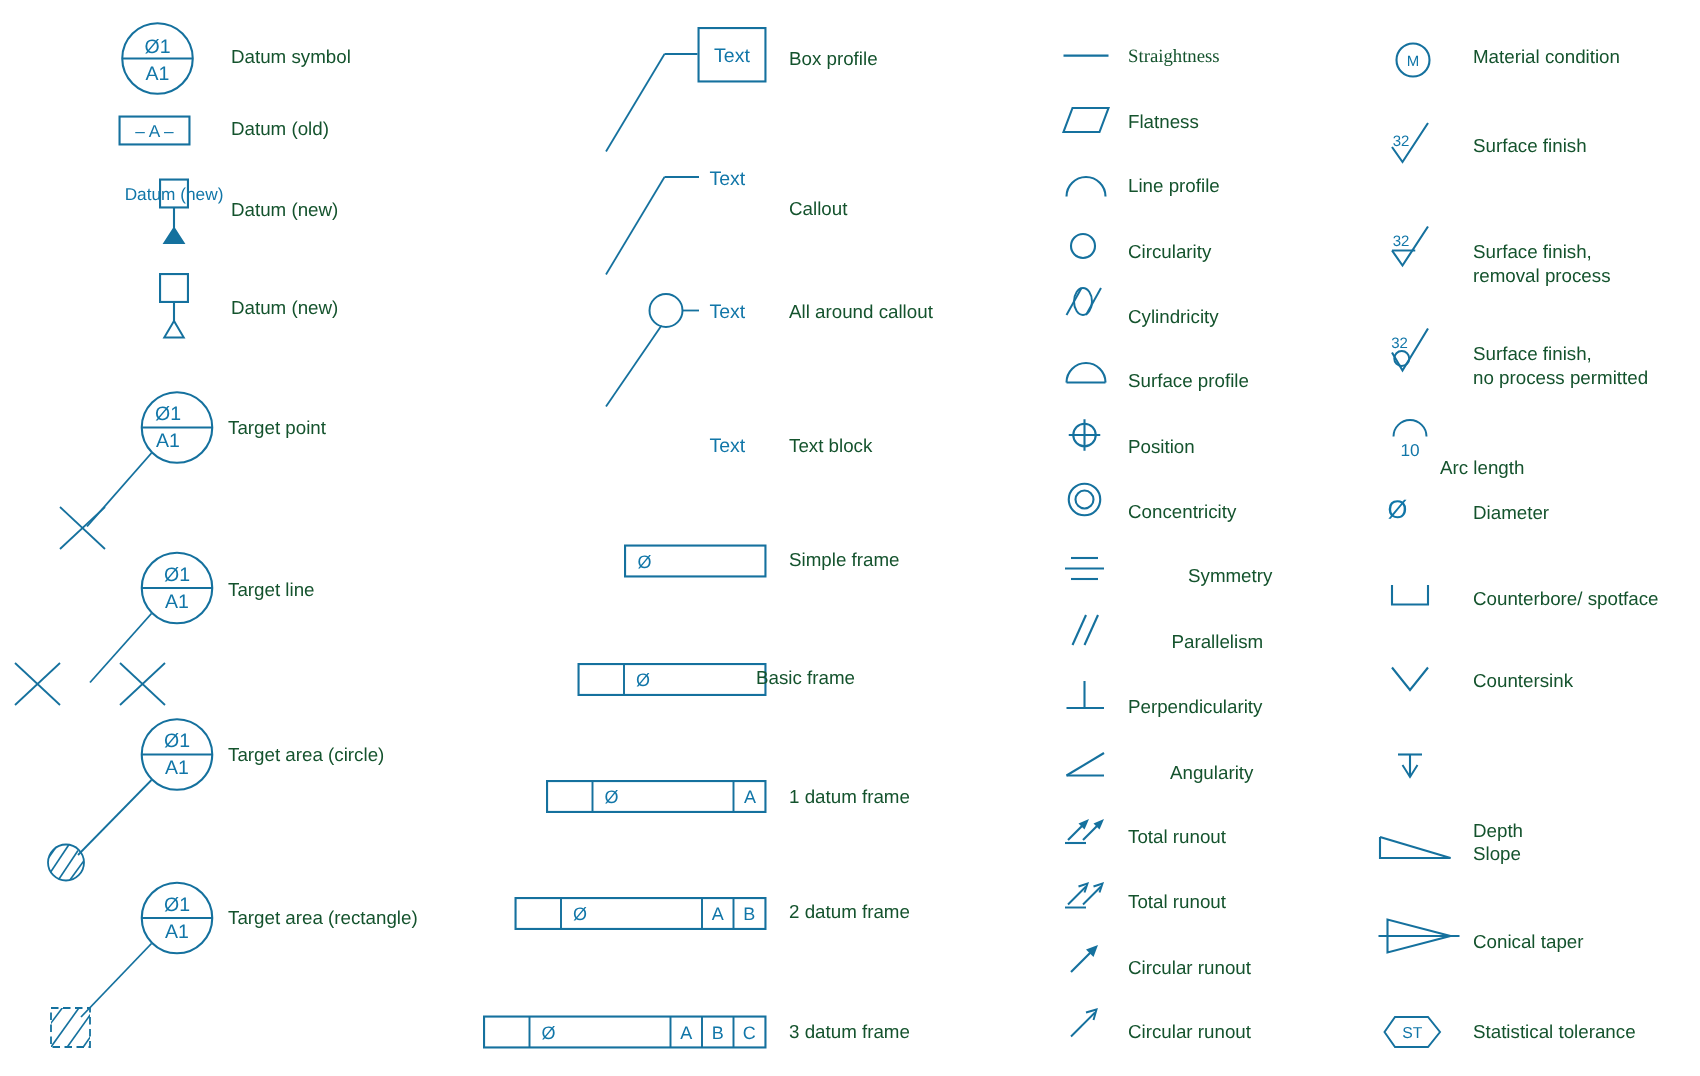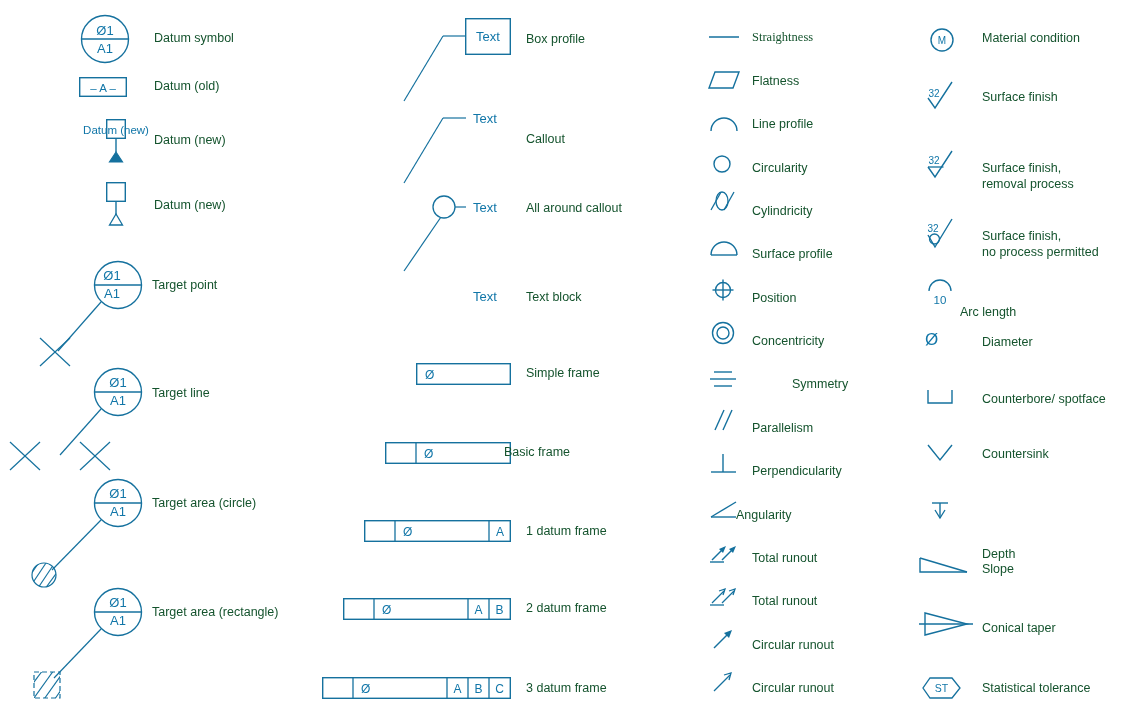--- a/index.html
+++ b/index.html
@@ -288,37 +288,37 @@
   </svg>
 </div>
 <div class="label" style="left:792px;top:377px;">Symmetry</div>
 
 <div class="sym" style="left:708px;top:408px;">
   <svg width="32" height="24" viewBox="0 0 32 24">
     <line x1="7" y1="22" x2="16" y2="2" stroke="#15719e" stroke-width="1.4"></line>
     <line x1="15" y1="22" x2="24" y2="2" stroke="#15719e" stroke-width="1.4"></line>
   </svg>
 </div>
-<div class="label" style="left:752px;top:421px;">Parallelism</div>
+<div class="label" style="left:781px;top:421px;">Parallelism</div>
 
 <div class="sym" style="left:708px;top:452px;">
   <svg width="32" height="24" viewBox="0 0 32 24">
     <line x1="15" y1="2" x2="15" y2="20" stroke="#15719e" stroke-width="1.4"></line>
     <line x1="3" y1="20" x2="28" y2="20" stroke="#15719e" stroke-width="1.4"></line>
   </svg>
 </div>
 <div class="label" style="left:752px;top:464px;">Perpendicularity</div>
 
 <div class="sym" style="left:708px;top:498px;">
   <svg width="32" height="24" viewBox="0 0 32 24">
     <line x1="3" y1="19" x2="28" y2="4" stroke="#15719e" stroke-width="1.4"></line>
     <line x1="3" y1="19" x2="28" y2="19" stroke="#15719e" stroke-width="1.4"></line>
   </svg>
 </div>
-<div class="label" style="left:736px;top:508px;">Angularity</div>
+<div class="label" style="left:780px;top:508px;">Angularity</div>
 
 <div class="sym" style="left:708px;top:540px;">
   <svg width="36" height="26" viewBox="0 0 36 26">
     <line x1="4" y1="20" x2="16" y2="8" stroke="#15719e" stroke-width="1.4"></line>
     <polygon points="18,6 11,9 15,13" fill="#15719e"></polygon>
     <line x1="14" y1="20" x2="26" y2="8" stroke="#15719e" stroke-width="1.4"></line>
     <polygon points="28,6 21,9 25,13" fill="#15719e"></polygon>
     <line x1="2" y1="22" x2="16" y2="22" stroke="#15719e" stroke-width="1.4"></line>
   </svg>
 </div>

